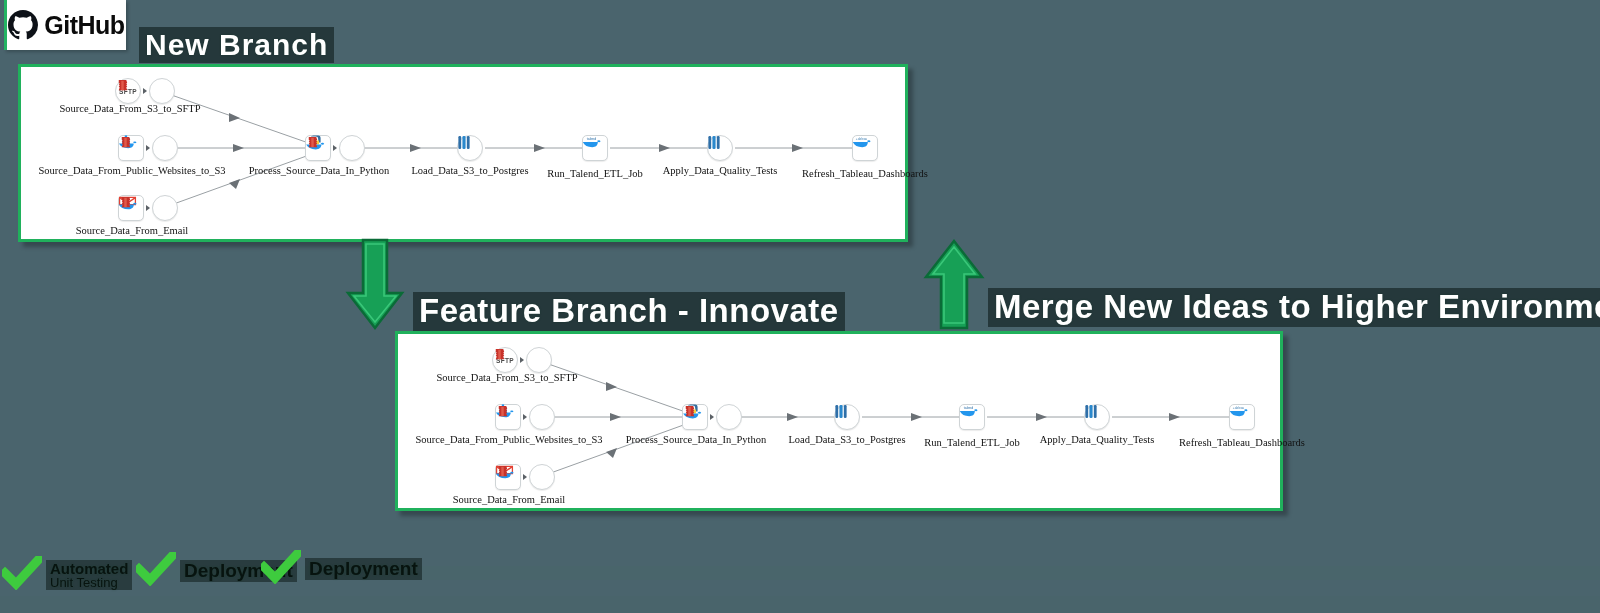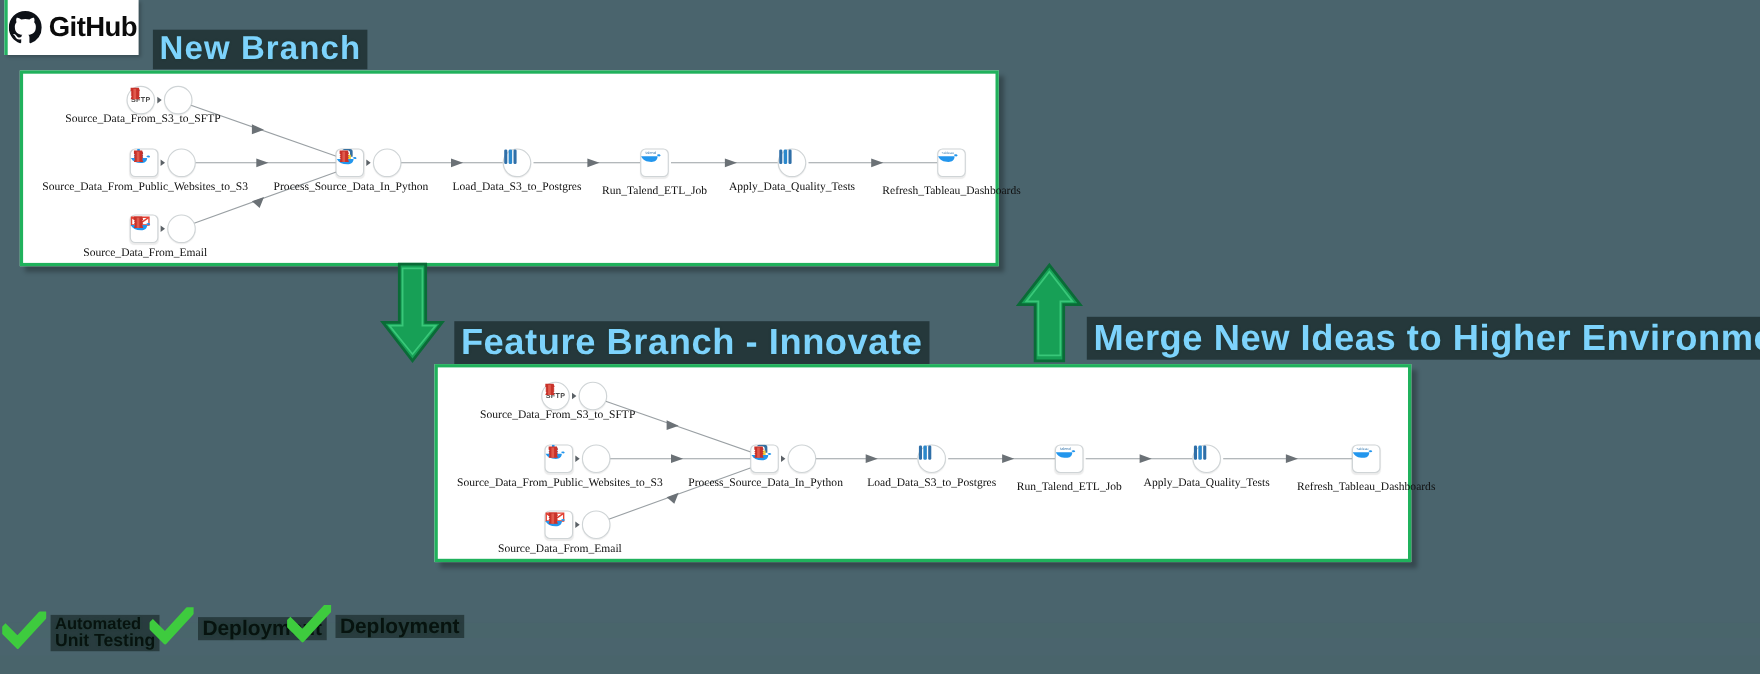--- a/index.html
+++ b/index.html
@@ -29,21 +29,21 @@
   .gh-word{
     font-family:"Liberation Sans", sans-serif;
     font-weight:bold;font-size:25px;color:#0b0b0b;letter-spacing:-.5px;
   }
 
   
   .dark-label{
     position:absolute;
     font-family:"Liberation Sans", sans-serif;
     font-weight:bold;
-    color:#7dd3fc;
+    color:#ffffff;
     text-shadow:0 0 2px rgba(20,60,40,.45);
     white-space:nowrap;
     background:rgba(8,20,18,0.55);
     padding:2px 6px;
     line-height:1.05;
   }
   #new-branch-label{left:139px;top:27px;font-size:30px;letter-spacing:1px;}
   #feature-branch-label{left:413px;top:292px;font-size:33px;letter-spacing:.5px;}
   #merge-label{left:988px;top:288px;font-size:33px;letter-spacing:.5px;}
 
@@ -93,21 +93,21 @@
   
   .check-item{position:absolute;display:flex;align-items:center;gap:4px;}
   .check-label{
     font-family:"Liberation Sans", sans-serif;
     font-weight:bold;font-size:19px;color:#07130f;
     background:rgba(8,20,18,0.5);
     padding:1px 4px;line-height:1.02;white-space:nowrap;
     text-shadow:0 0 2px rgba(25,70,45,.4);
   }
   .check-label.two-line{font-size:15px;}
-  .check-label .sub{display:block;font-size:16px;font-weight:bold;}
+  .check-label .sub{display:block;font-size:13px;font-weight:normal;}
 </style>
 </head>
 <body>
 
 <div class="bg-band" style="top:566px;"></div>
 <div class="bg-band" style="top:596px;height:17px;background:rgba(70,105,100,0.10);"></div>
 
 <div id="github-card">
   <div class="gh-inner">
     <span>

